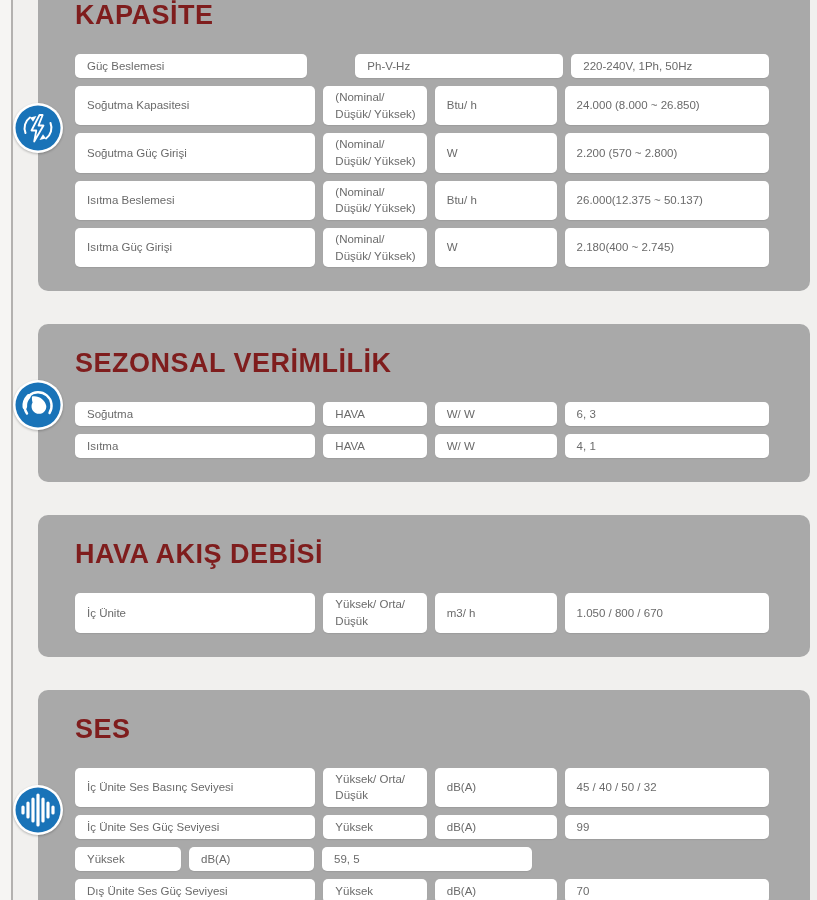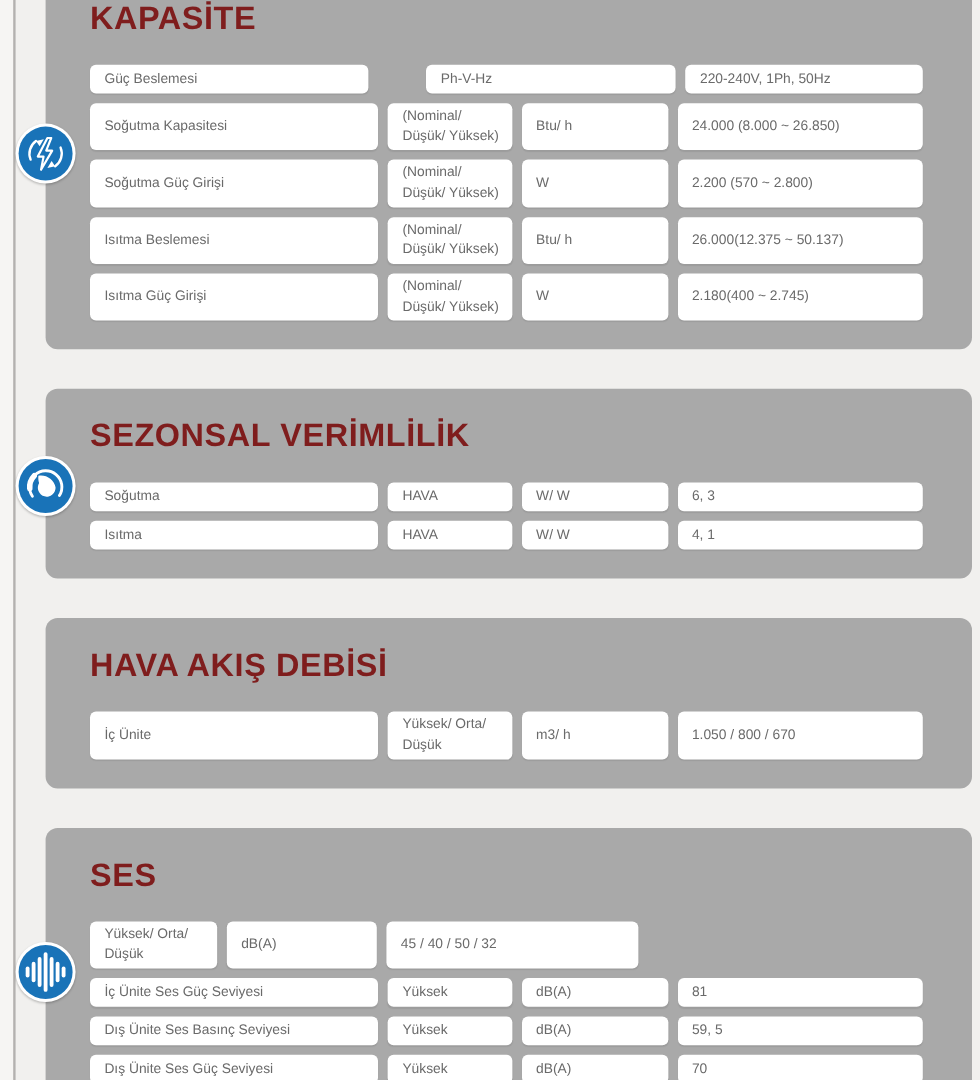--- a/index.html
+++ b/index.html
@@ -149,32 +149,32 @@
             <rect x="19.4" y="13.5" width="3.2" height="25" rx="1.6"></rect>
             <rect x="24.4" y="9.5" width="3.2" height="33" rx="1.6"></rect>
             <rect x="29.4" y="13.5" width="3.2" height="25" rx="1.6"></rect>
             <rect x="34.4" y="17.5" width="3.2" height="17" rx="1.6"></rect>
             <rect x="39.4" y="21.5" width="3.2" height="9" rx="1.6"></rect>
           </g>
         </svg>
       </span>
       <h2 class="card-title">SES</h2>
       <div class="row tall">
+        <div class="cell c-label">İç Ünite Ses Basınç Seviyesi</div>
         <div class="cell c-qualifier">Yüksek/ Orta/ Düşük</div>
         <div class="cell c-unit">dB(A)</div>
         <div class="cell c-value">45 / 40 / 50 / 32</div>
       </div>
       <div class="row">
         <div class="cell c-label">İç Ünite Ses Güç Seviyesi</div>
         <div class="cell c-qualifier">Yüksek</div>
         <div class="cell c-unit">dB(A)</div>
-        <div class="cell c-value">81</div>
+        <div class="cell c-value">99</div>
       </div>
       <div class="row">
-        <div class="cell c-label">Dış Ünite Ses Basınç Seviyesi</div>
         <div class="cell c-qualifier">Yüksek</div>
         <div class="cell c-unit">dB(A)</div>
         <div class="cell c-value">59, 5</div>
       </div>
       <div class="row">
         <div class="cell c-label">Dış Ünite Ses Güç Seviyesi</div>
         <div class="cell c-qualifier">Yüksek</div>
         <div class="cell c-unit">dB(A)</div>
         <div class="cell c-value">70</div>
       </div>

